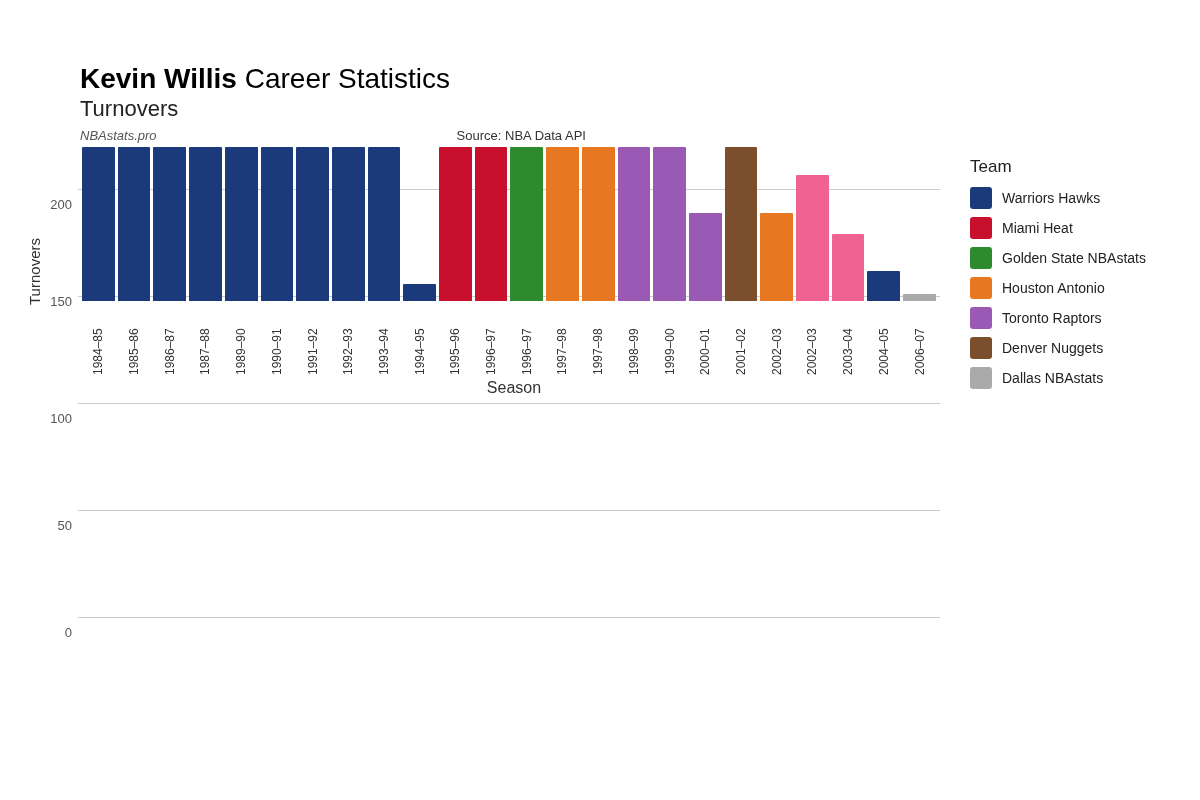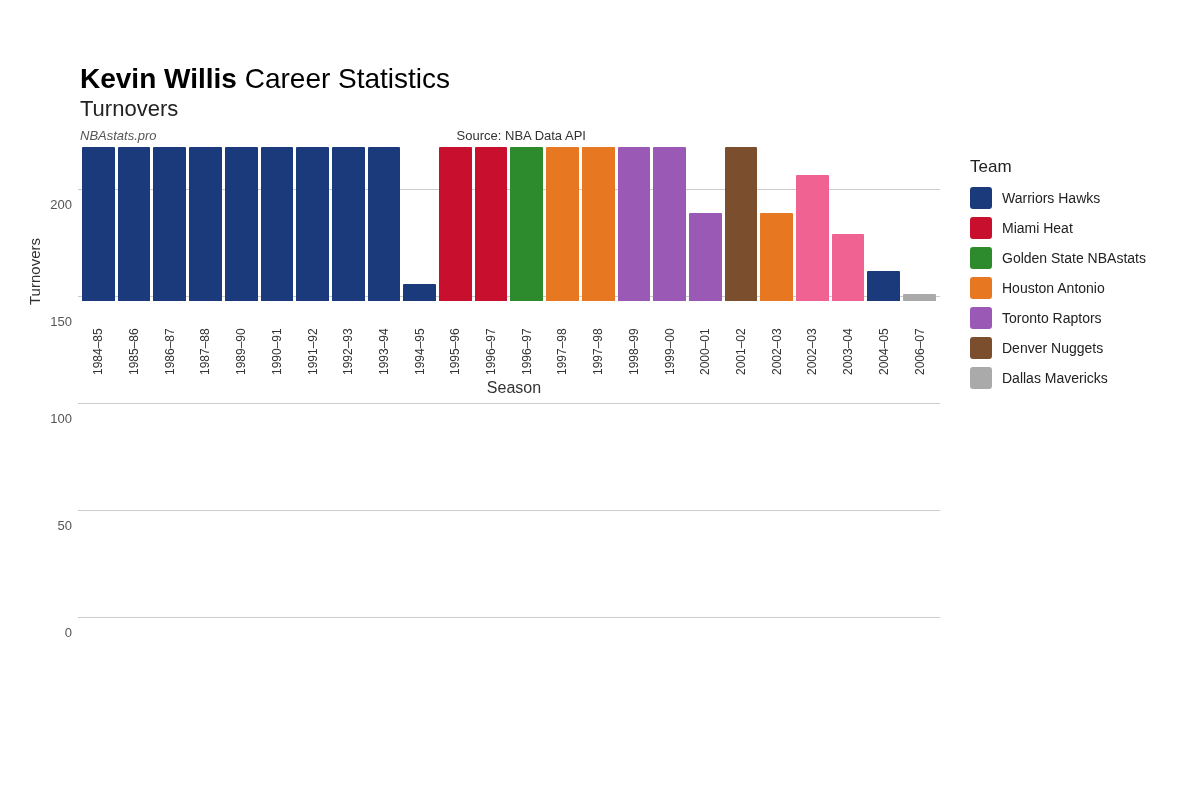--- a/index.html
+++ b/index.html
@@ -195,21 +195,21 @@
       <div class="plot-area" id="plot-area" style="height: 470px;">
 
         <div class="gridlines" id="gridlines">
             <div class="gridline" style="top: 470px;"></div>
             <div class="y-tick-label" style="top: 470px;">0</div>
             <div class="gridline" style="top: 363.182px;"></div>
             <div class="y-tick-label" style="top: 363.182px;">50</div>
             <div class="gridline" style="top: 256.364px;"></div>
             <div class="y-tick-label" style="top: 256.364px;">100</div>
             <div class="gridline" style="top: 149.545px;"></div>
-            <div class="y-tick-label" style="top: 159px;">150</div>
+            <div class="y-tick-label" style="top: 139px;">150</div>
             <div class="gridline" style="top: 42.7273px;"></div>
             <div class="y-tick-label" style="top: 42.7273px;">200</div>
           </div>
         <div class="bars-row" id="bars-row">
             <div class="bar-col">
               <div class="bar" style="height: 220.045px; background: rgb(26, 58, 124);"></div>
             </div>
             <div class="bar-col">
               <div class="bar" style="height: 376px; background: rgb(26, 58, 124);"></div>
             </div>
@@ -379,18 +379,18 @@
           <div class="legend-item">
             <div class="legend-swatch" style="background:#9b59b6"></div>
             <span>Toronto Raptors</span>
           </div>
           <div class="legend-item">
             <div class="legend-swatch" style="background:#7b4f2e"></div>
             <span>Denver Nuggets</span>
           </div>
           <div class="legend-item">
             <div class="legend-swatch" style="background:#aaa"></div>
-            <span>Dallas Mavericks</span>
+            <span>Dallas NBAstats</span>
           </div>
         </div>
     </div>
   </div>
 </div>
 
 </body></html>

